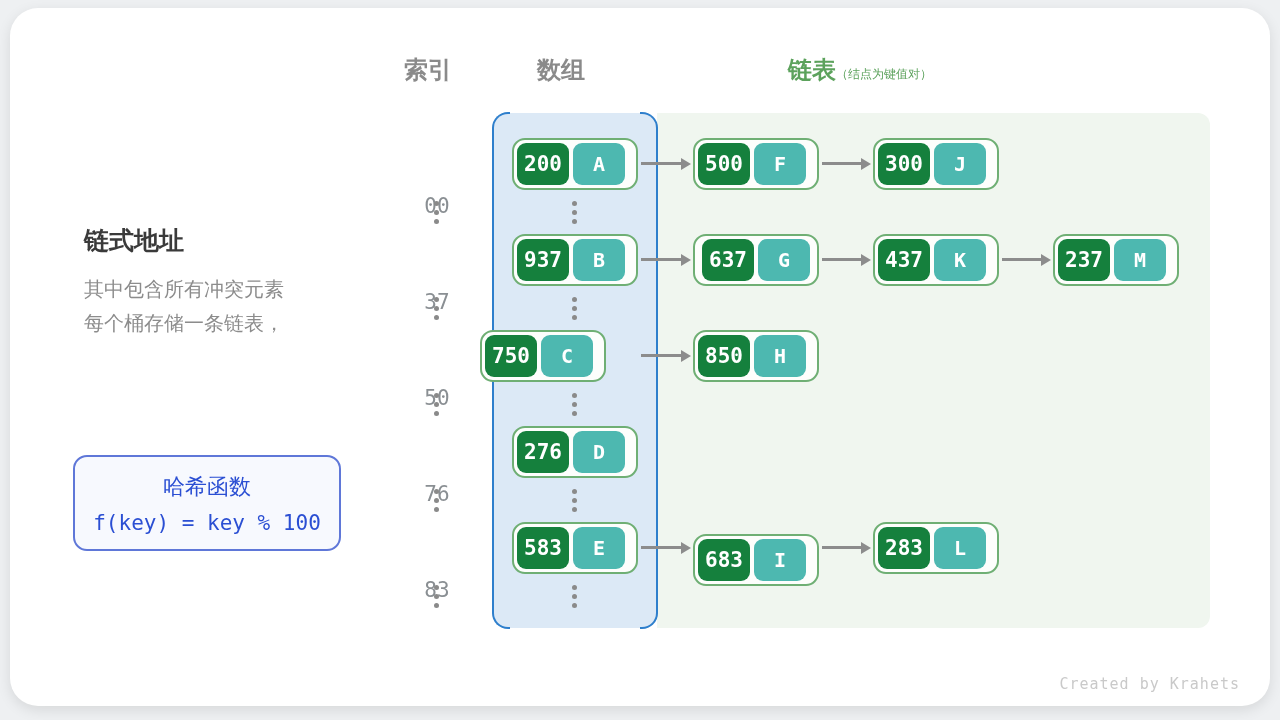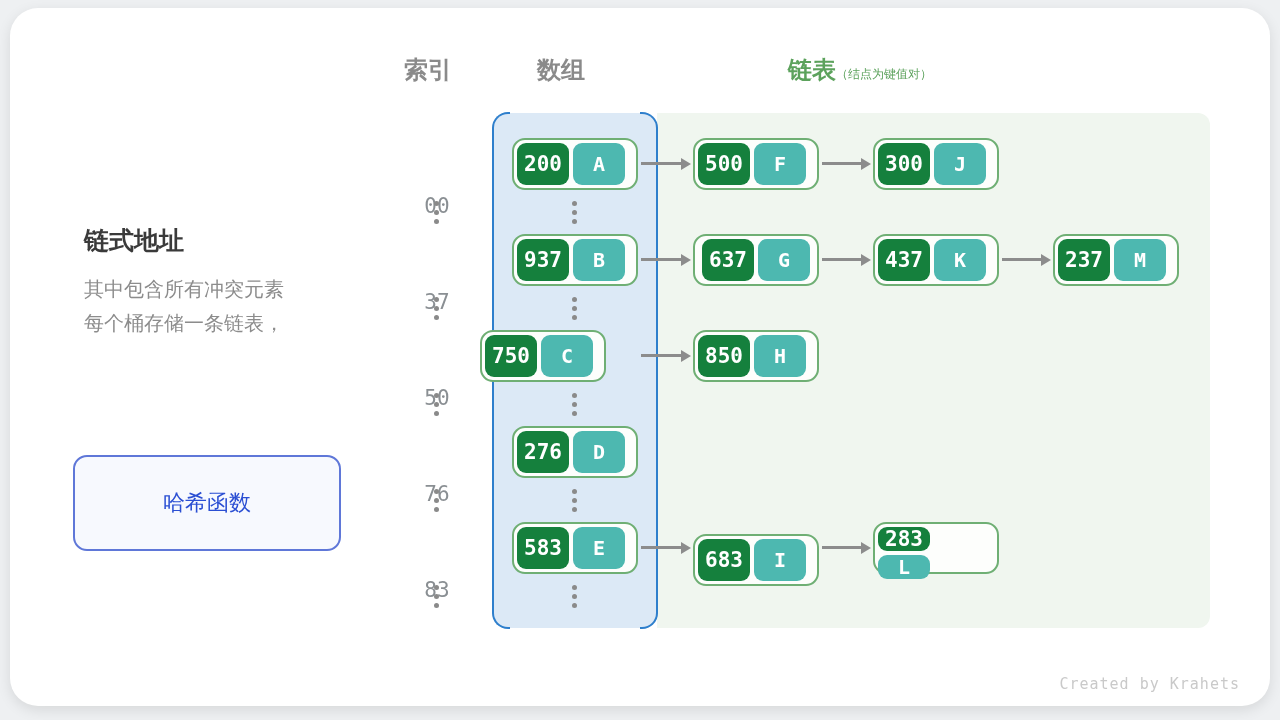--- a/index.html
+++ b/index.html
@@ -92,20 +92,21 @@
     <span class="main">链表</span><span class="note">（结点为键值对）</span>
   </div>
 
   <div class="panel-title">链式地址</div>
   <div class="panel-desc">
     <div>其中包含所有冲突元素</div>
     <div>每个桶存储一条链表，</div>
   </div>
   <div class="hash-box">
     <div class="hash-title">哈希函数</div>
+    <div class="hash-formula">f(key) = key % 100</div>
   </div>
 
   <div class="array-bg"></div>
   <div class="chain-bg"></div>
   <div class="bracket left"></div>
   <div class="bracket right"></div>
 
   <div id="rows-layer">
       <div class="idx" style="left: 410px; top: 150px;">00</div>
       <div class="node" style="left: 512px; top: 138px;">
@@ -201,21 +202,21 @@
       <div class="node" style="left: 512px; top: 522px;">
         <div class="cell key">583</div>
         <div class="cell val">E</div>
       </div>
       <div class="arrow" style="left: 641px; top: 546px; width: 41px;"></div>
       <div class="node" style="left: 693px; top: 522px; margin-top: 12px;">
         <div class="cell key">683</div>
         <div class="cell val">I</div>
       </div>
       <div class="arrow" style="left: 822px; top: 546px; width: 40px;"></div>
-      <div class="node" style="left: 873px; top: 522px; flex-direction: column;">
+      <div class="node" style="left: 873px; top: 522px;">
         <div class="cell key">283</div>
         <div class="cell val">L</div>
       </div>
       <div class="dots" style="left: 434px; top: 585px;">
         <i></i>
         <i></i>
         <i></i>
       </div>
       <div class="dots" style="left: 572px; top: 585px;">
         <i></i>

